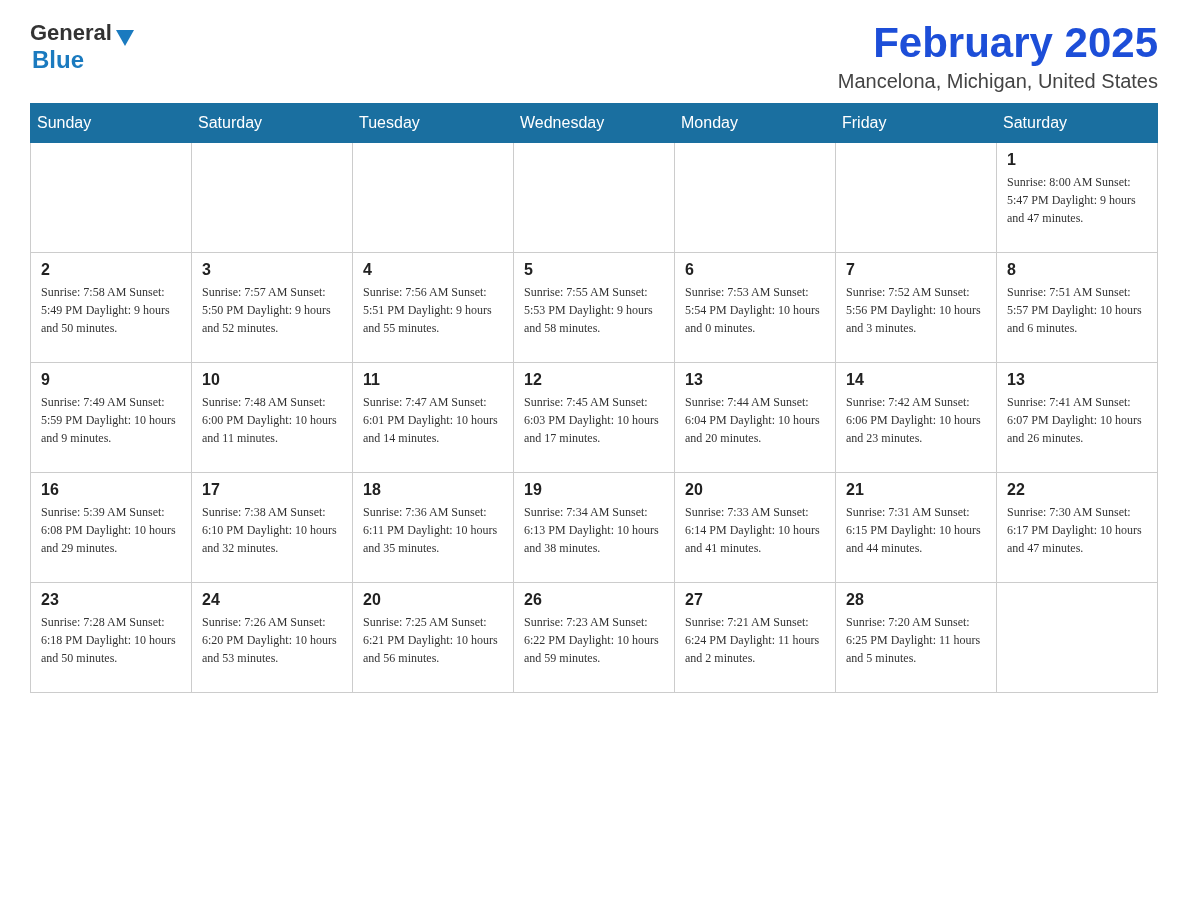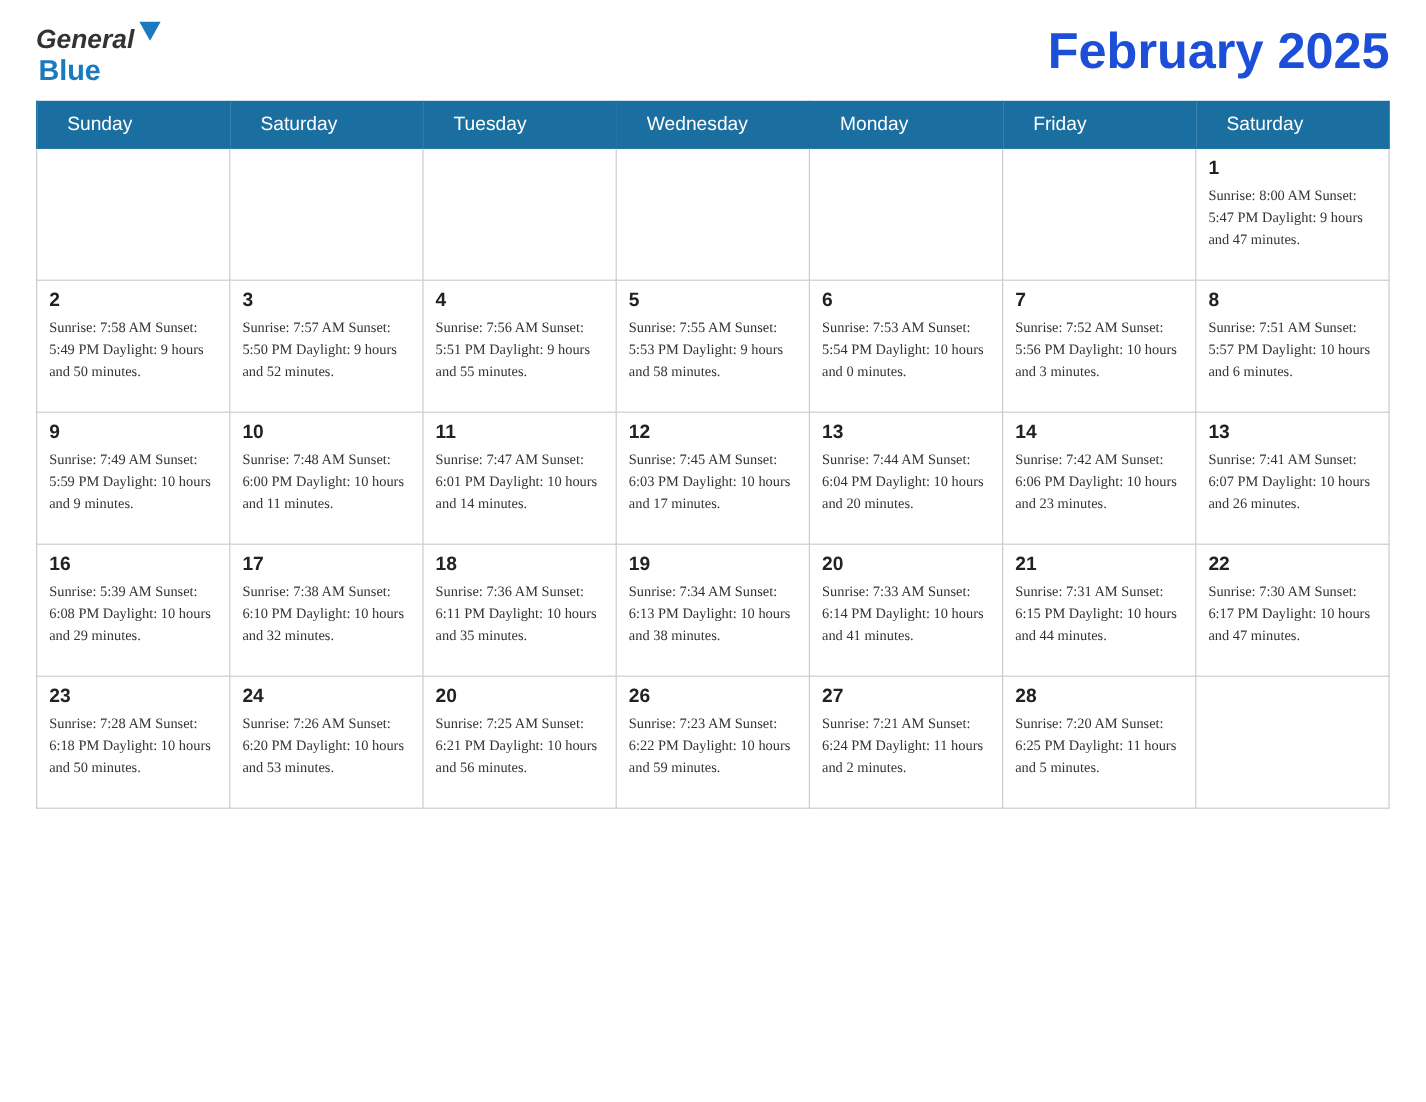--- a/index.html
+++ b/index.html
@@ -42,21 +42,21 @@
     }
     .calendar {
       width: 100%;
       border-collapse: collapse;
       margin-top: 10px;
     }
     .calendar th {
       background-color: #1a6fa0;
       color: #fff;
       text-align: left;
-      padding: 10px 25px;
+      padding: 10px 6px;
       font-size: 16px;
       font-weight: normal;
       border: 1px solid #1a6fa0;
     }
     .calendar td {
       border: 1px solid #ccc;
       vertical-align: top;
       padding: 8px 10px;
       width: calc(100% / 7);
       min-height: 110px;
@@ -78,22 +78,21 @@
     .empty-cell {
       background: #fff;
     }
     .logo-wrapper {
       display: flex;
       flex-direction: column;
       align-items: flex-start;
     }
     .logo-line1 {
       display: flex;
-      align-items: flex-start;
-      font-style: italic;
+      align-items: flex-end;
     }
     .logo-line2 {
       display: flex;
       align-items: center;
       margin-left: 2px;
     }
     .arrow-icon {
       display: inline-block;
       margin-left: 4px;
       margin-top: -2px;
@@ -114,20 +113,21 @@
           <polygon points="0,0 18,0 9,16" fill="#1a7abf"></polygon>
         </svg>
       </span>
     </div>
     <div class="logo-line2">
       <span class="logo-text-blue">Blue</span>
     </div>
   </div>
   <div class="title-section">
     <div class="month-year">February 2025</div>
+    <div class="location">Mancelona, Michigan, United States</div>
   </div>
 </div>
 
 <table class="calendar">
   <thead>
     <tr>
       <th>Sunday</th>
       <th>Saturday</th>
       <th>Tuesday</th>
       <th>Wednesday</th>

